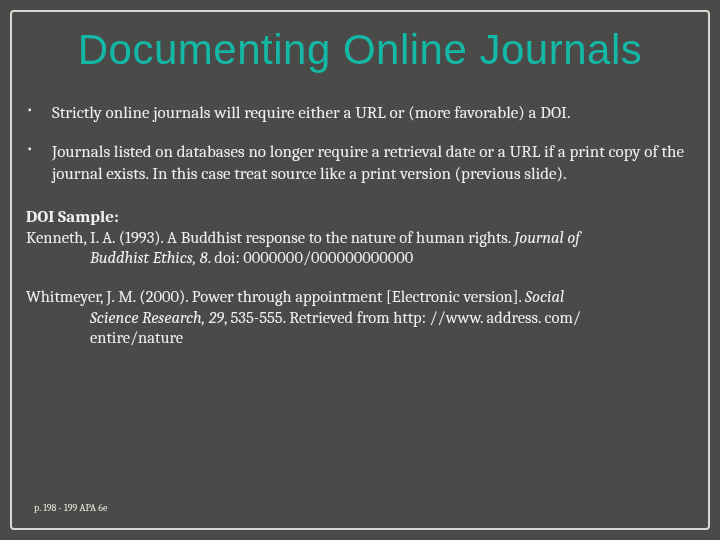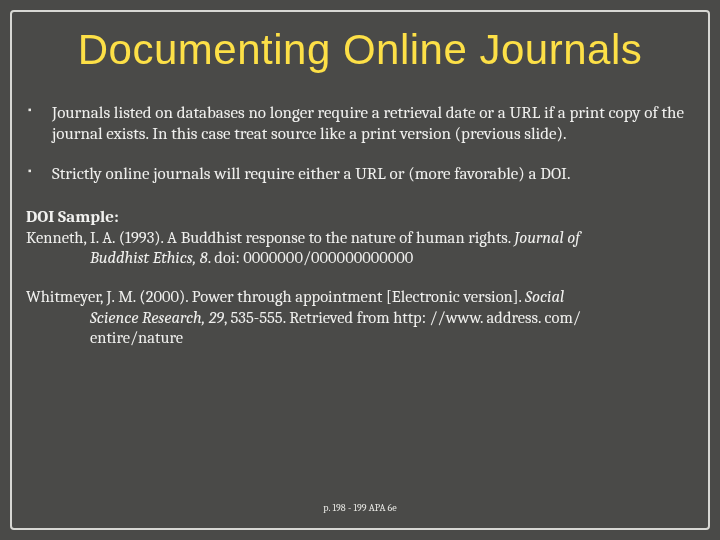--- a/index.html
+++ b/index.html
@@ -15,21 +15,21 @@
     top: 10px; left: 10px; right: 10px; bottom: 10px;
     border: 2px solid #d8d8d4;
     border-radius: 4px;
     padding: 14px 14px 10px 14px;
   }
   .title {
     font-family: 'Segoe UI Light', 'Helvetica Neue', Arial, sans-serif;
     font-weight: 300;
     font-size: 42px;
     text-align: center;
-    color: #fde047;
+    color: #14b8a6;
     margin-bottom: 28px;
     letter-spacing: 0.5px;
   }
   .bullets {
     list-style: none;
     margin-bottom: 20px;
   }
   .bullets li {
     position: relative;
     padding-left: 26px;
@@ -67,32 +67,32 @@
   .footer {
     position: absolute;
     left: 22px;
     bottom: 14px;
     right: 22px;
     font-family: Cambria, Georgia, serif;
     font-size: 10px;
     line-height: 1.25;
     color: #eaeae6;
   }
-  .footer .l { display: block; text-align: center; }
+  .footer .l { display: block; }
 </style>
 </head>
 <body>
 
 <div class="frame">
 
   <h1 class="title">Documenting Online Journals</h1>
 
   <ul class="bullets">
+    <li>Strictly online journals will  require either a URL or (more favorable) a DOI.</li>
     <li>Journals listed on databases no longer require a retrieval date or a URL if a print copy of the journal exists. In this case treat source like a print version (previous slide).</li>
-    <li>Strictly online journals will  require either a URL or (more favorable) a DOI.</li>
   </ul>
 
   <div class="sample-head">DOI Sample:</div>
   <div class="sample-body">
     <span>Kenneth, I. A. (1993). A Buddhist response to the nature of human rights. </span><span class="ital">Journal of</span>
     <span class="hang"><span class="ital">Buddhist Ethics, 8</span><span>. doi: 0000000/000000000000</span></span>
   </div>
 
   <div class="sample-body">
     <span>Whitmeyer, J. M. (2000). Power through appointment [Electronic version]. </span><span class="ital">Social</span>

